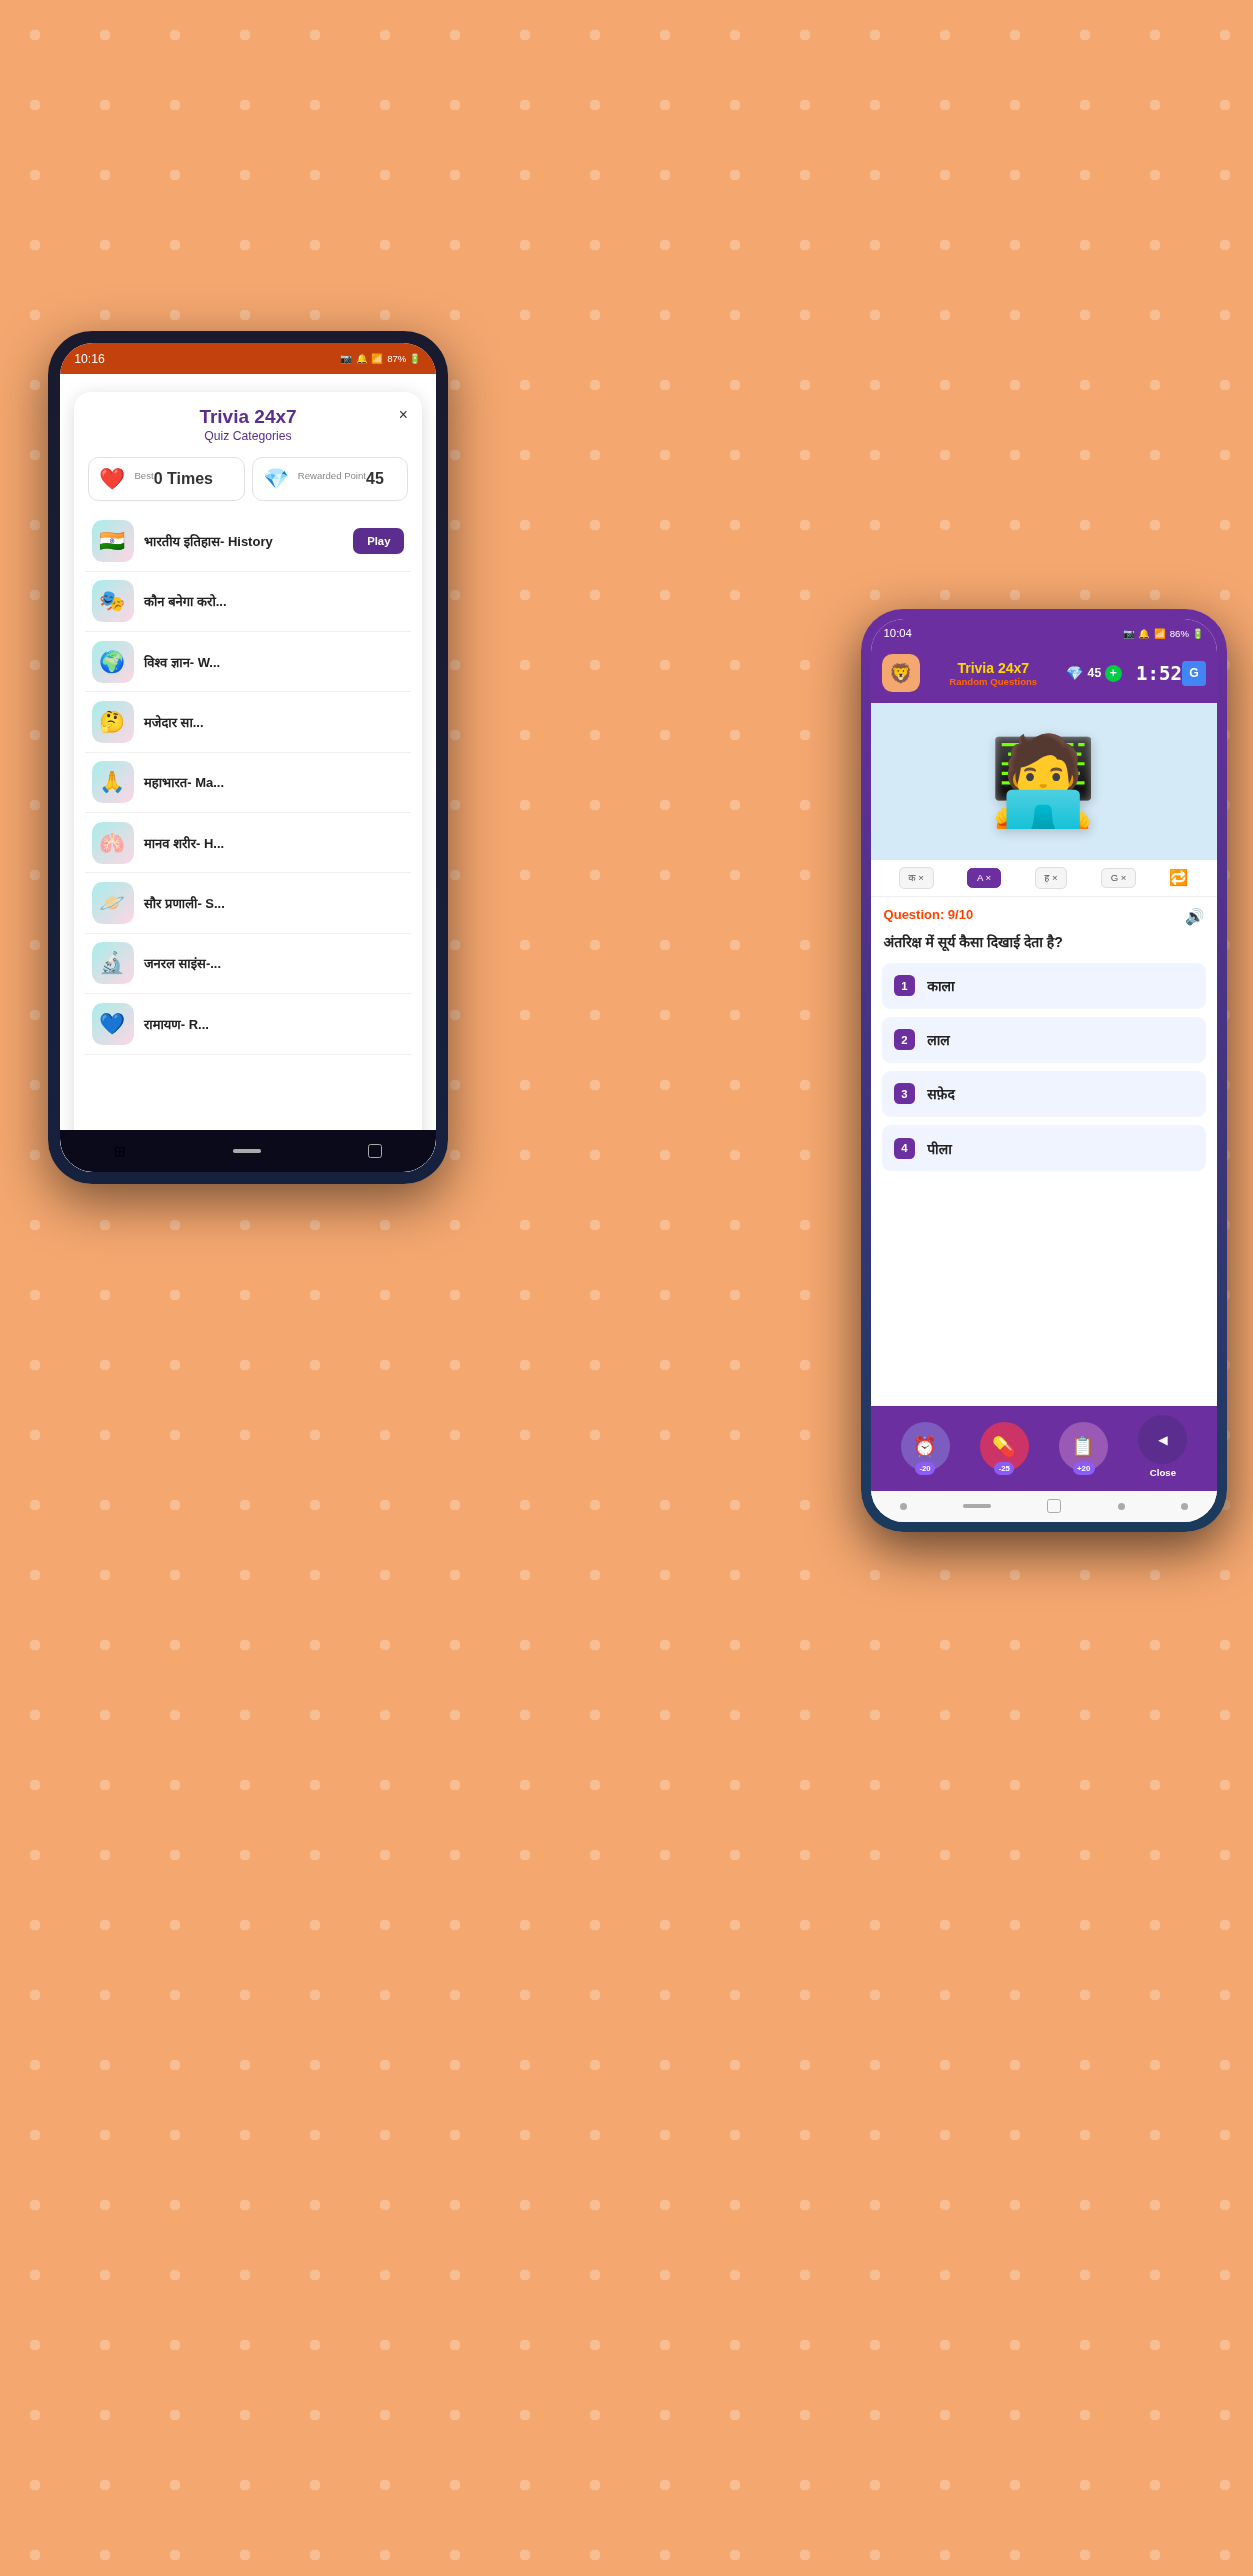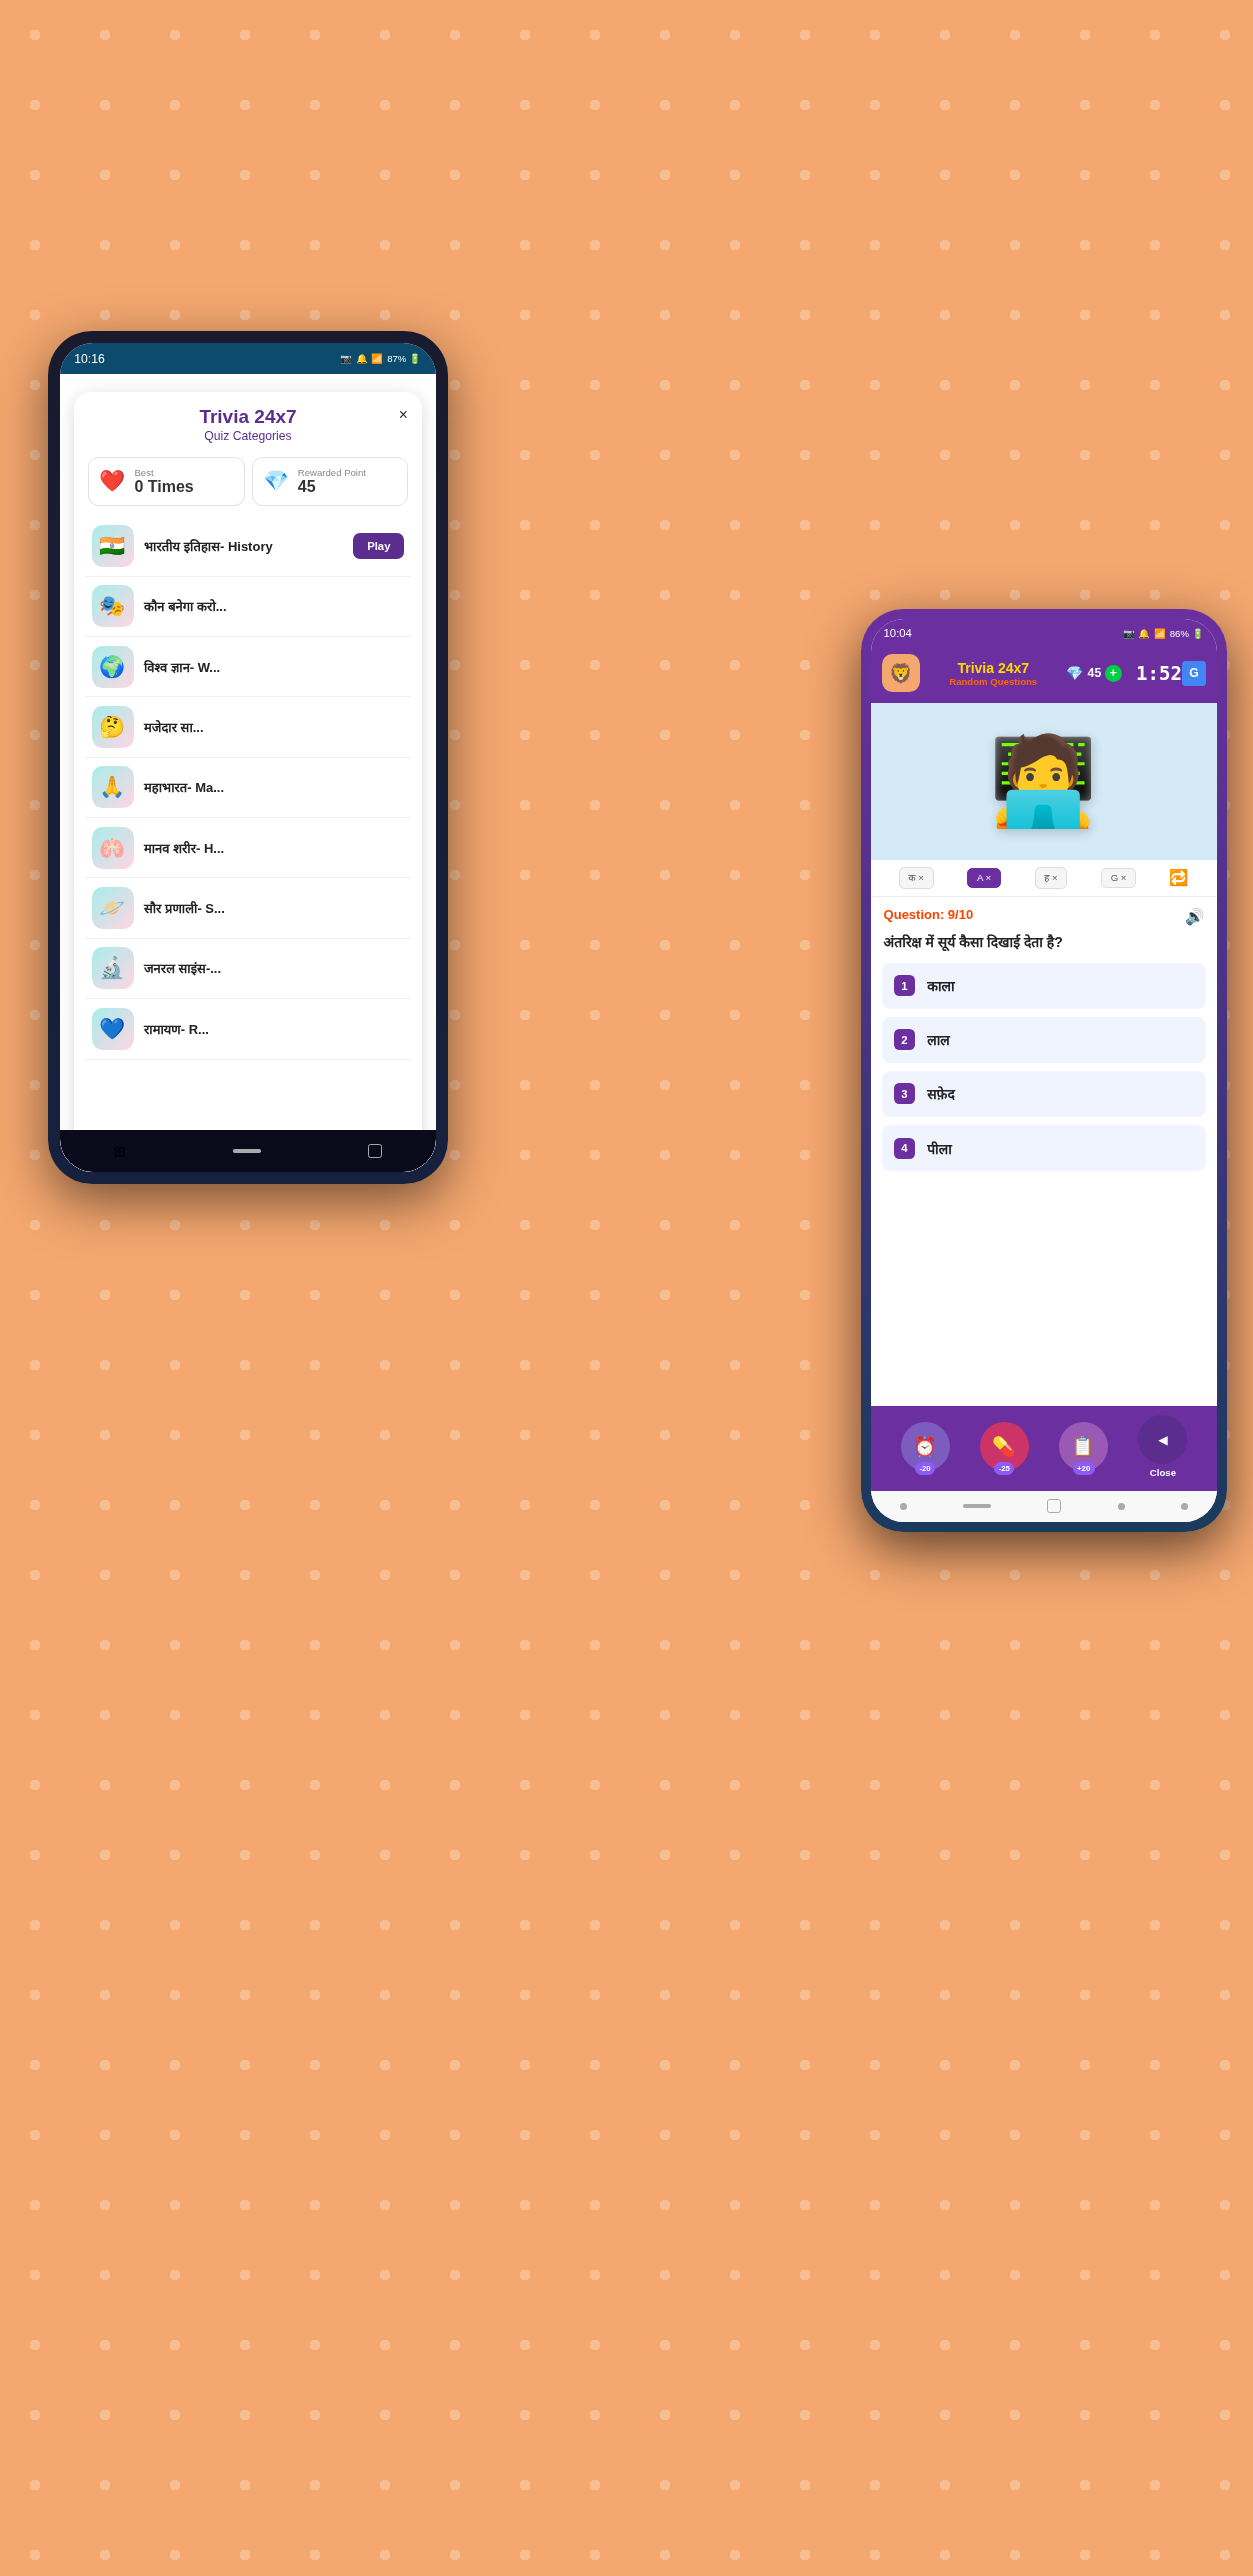--- a/index.html
+++ b/index.html
@@ -74,21 +74,21 @@
       top: 12.2px;
       left: 12.2px;
       right: 12.2px;
       bottom: 12.2px;
       background: white;
       border-radius: 33px;
       overflow: hidden;
     }
 
     .phone-back-statusbar {
-      background: #0c4a6e;
+      background: #c2410c;
       height: 31px;
       display: flex;
       align-items: center;
       justify-content: space-between;
       padding: 0 14px;
       color: white;
       font-size: 12.2px;
     }
 
     .phone-back-content {
@@ -150,21 +150,21 @@
       align-items: center;
       gap: 8.7px;
     }
 
     .stat-icon {
       font-size: 21px;
     }
 
     .stat-info {
       display: flex;
-      flex-direction: column;
+      flex-direction: row;
       justify-content: center;
     }
 
     .stat-label {
       font-size: 9.6px;
       color: #888;
     }
 
     .stat-value {
       font-size: 16px;

